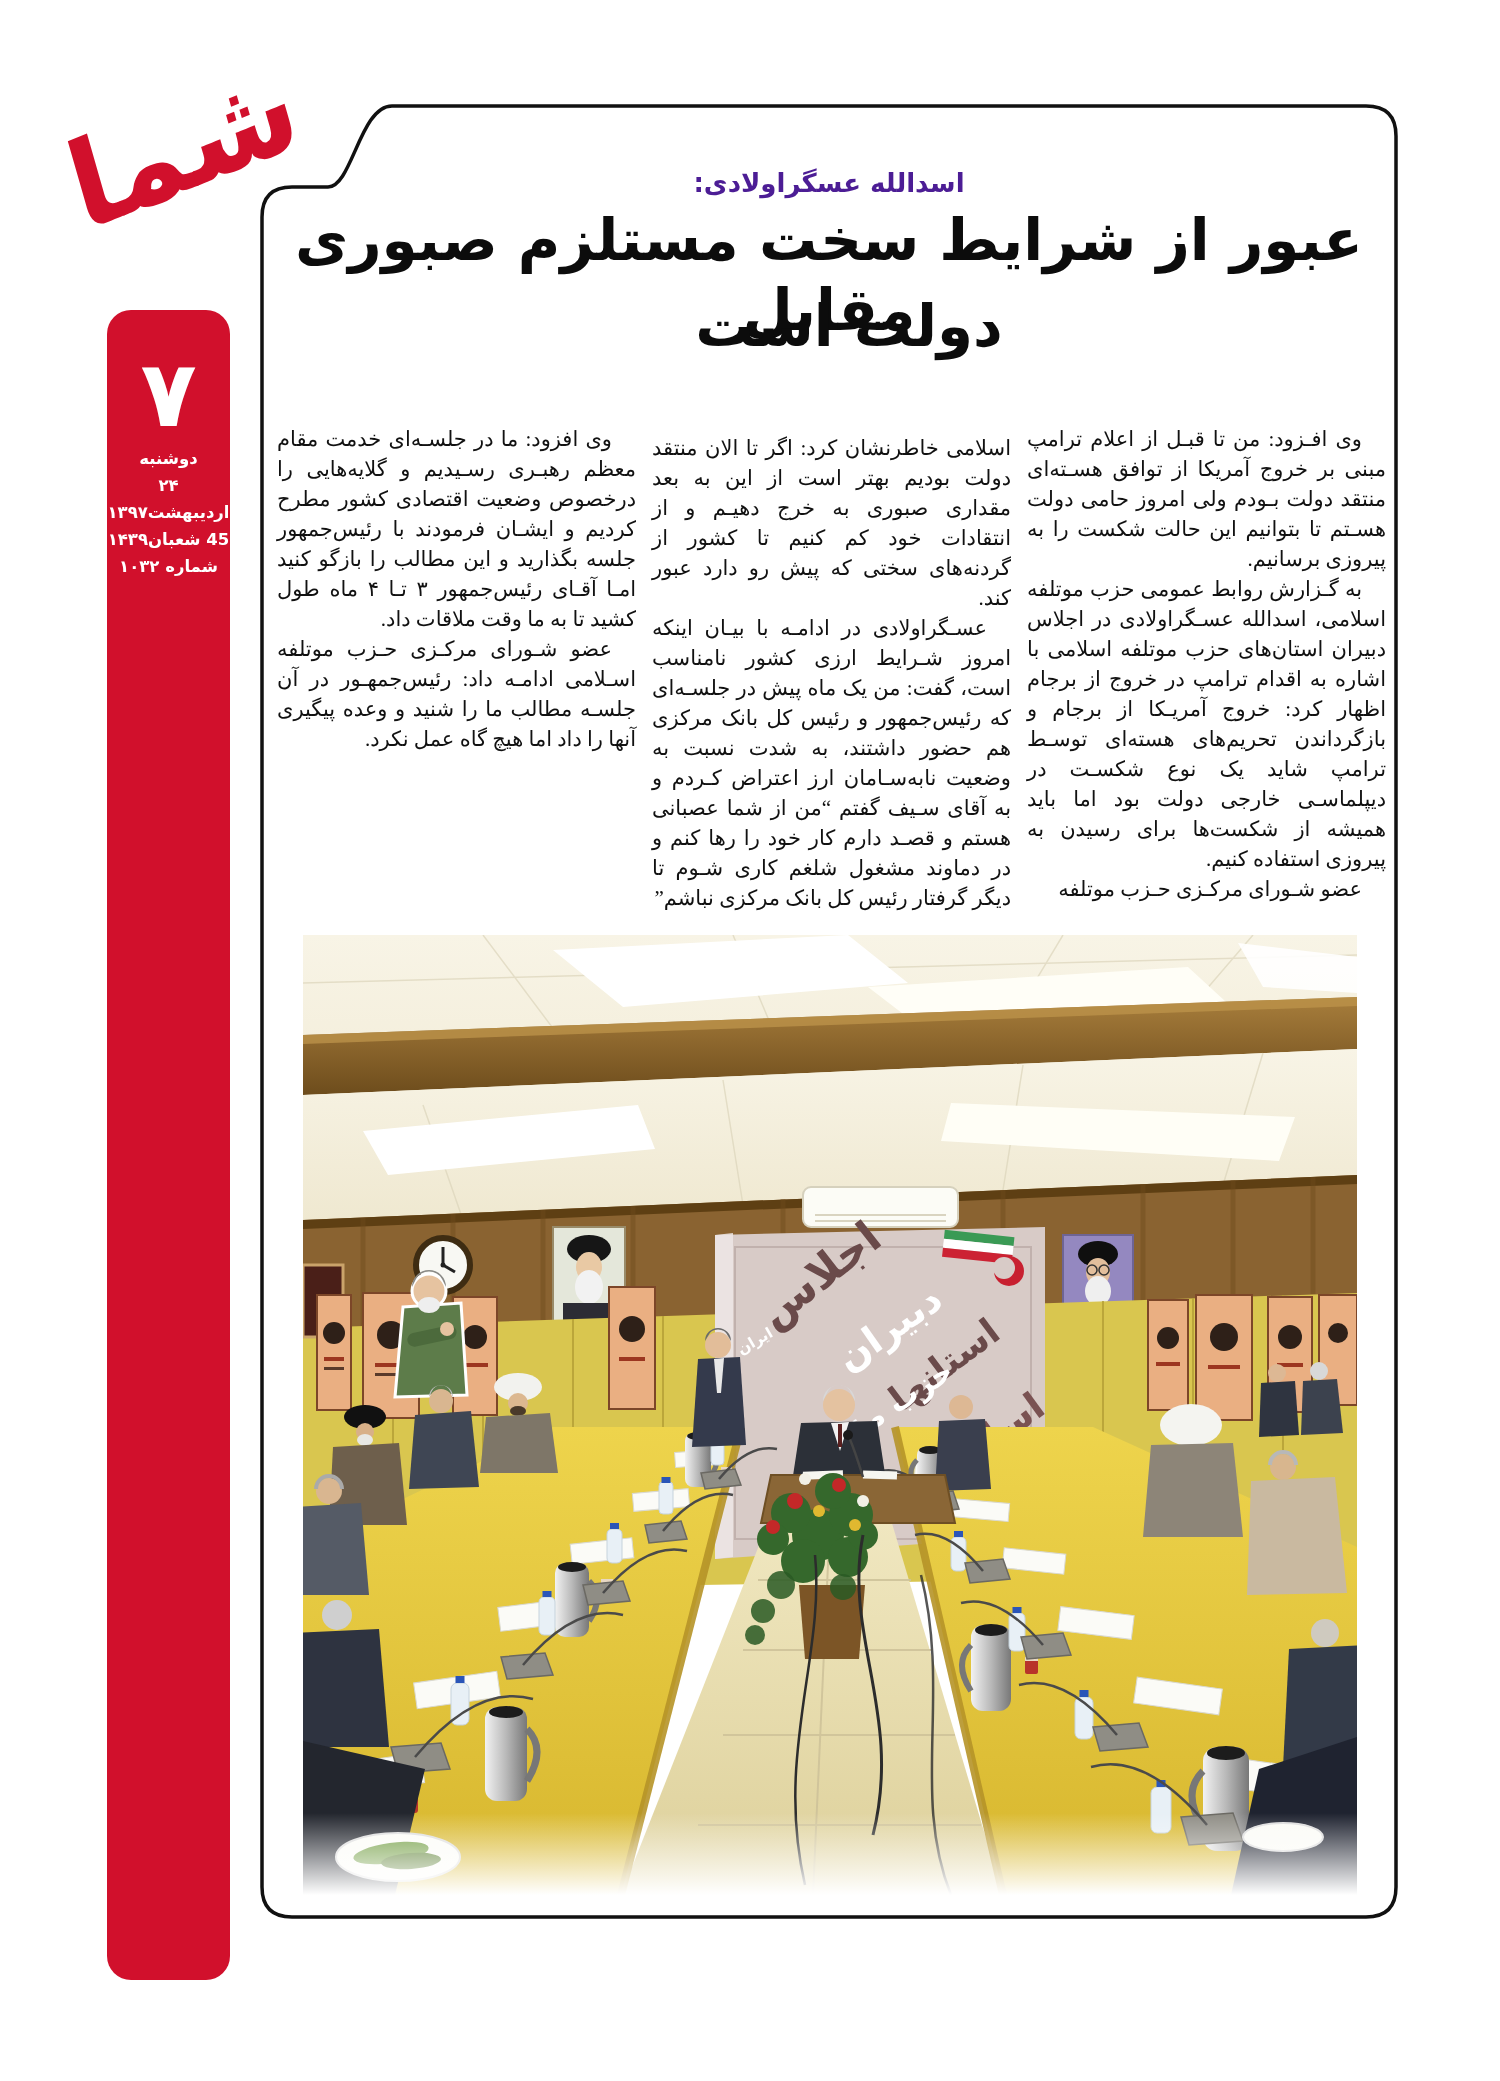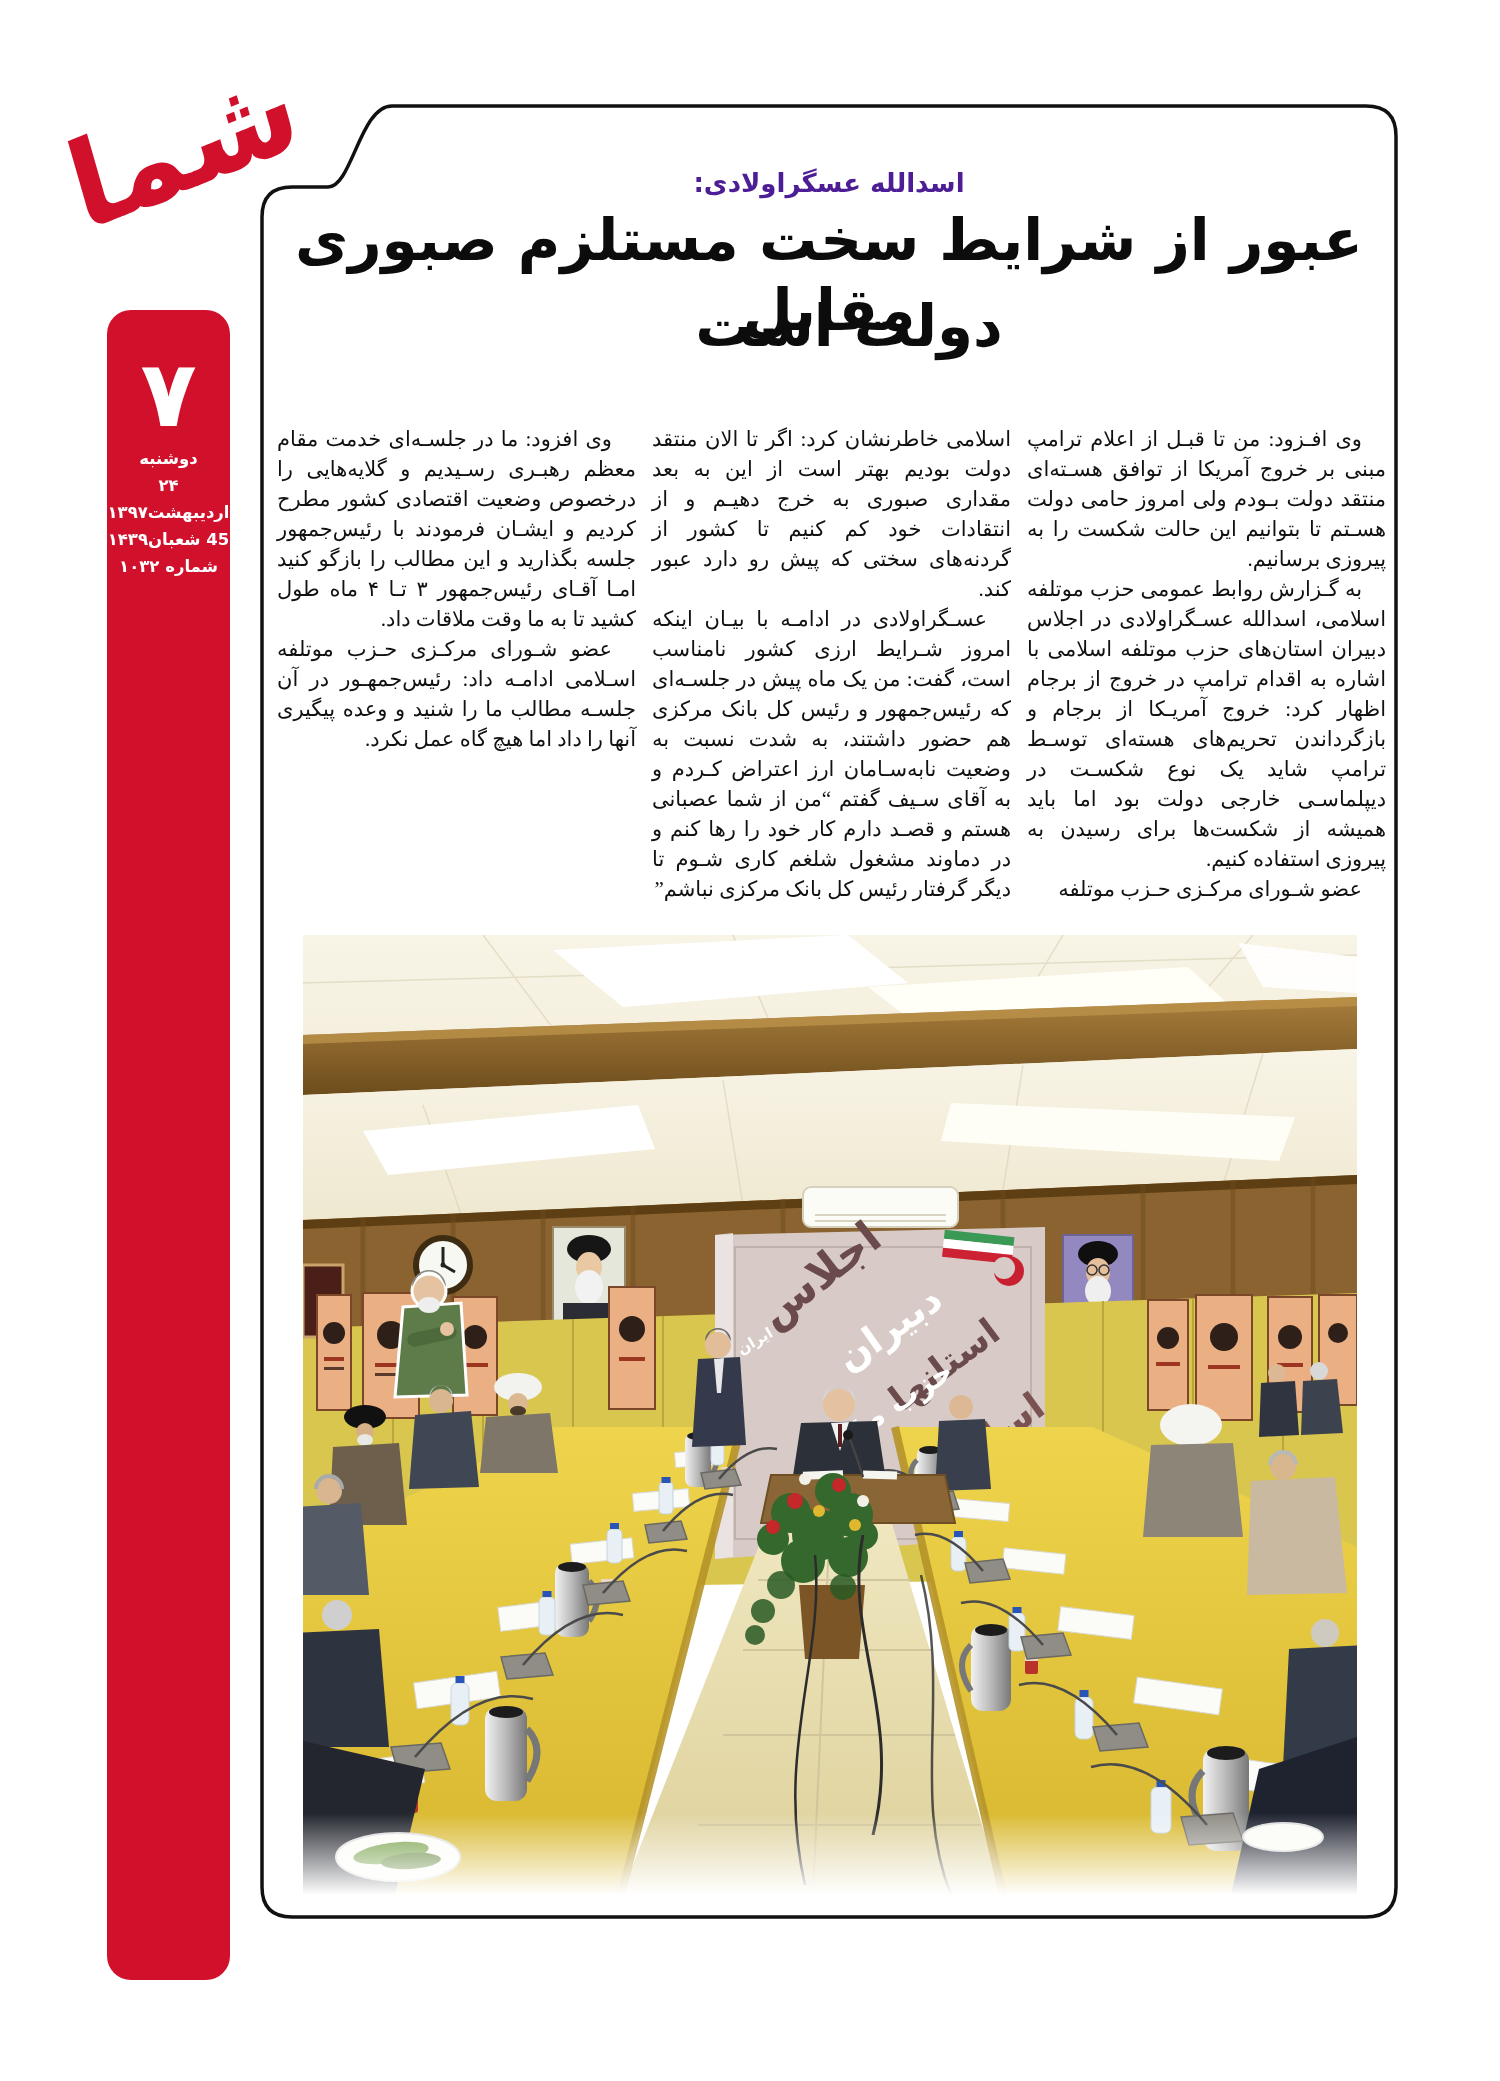--- a/index.html
+++ b/index.html
@@ -39,21 +39,21 @@
   
   .cols{
     left:276px;top:424px;width:1110px;direction:rtl;
     display:flex;gap:16px;
   }
   .col{
     width:359px;flex:0 0 359px;
     font-size:21px;line-height:30px;color:#111;text-align:justify;direction:rtl;font-family:Liberation Serif, serif;
   }
   .col p{margin:0;text-indent:24px;}
-  .col p.cont{text-indent:0;}
+  .col p.cont{text-indent:0;margin-top:9px;}
   
   .photo{left:303px;top:935px;width:1054px;height:960px;}
 </style>
 </head>
 <body>
 
 <div class="abs logo">شما</div>
 
 <div class="abs redbar">
   <div class="pagenum">۷</div>

